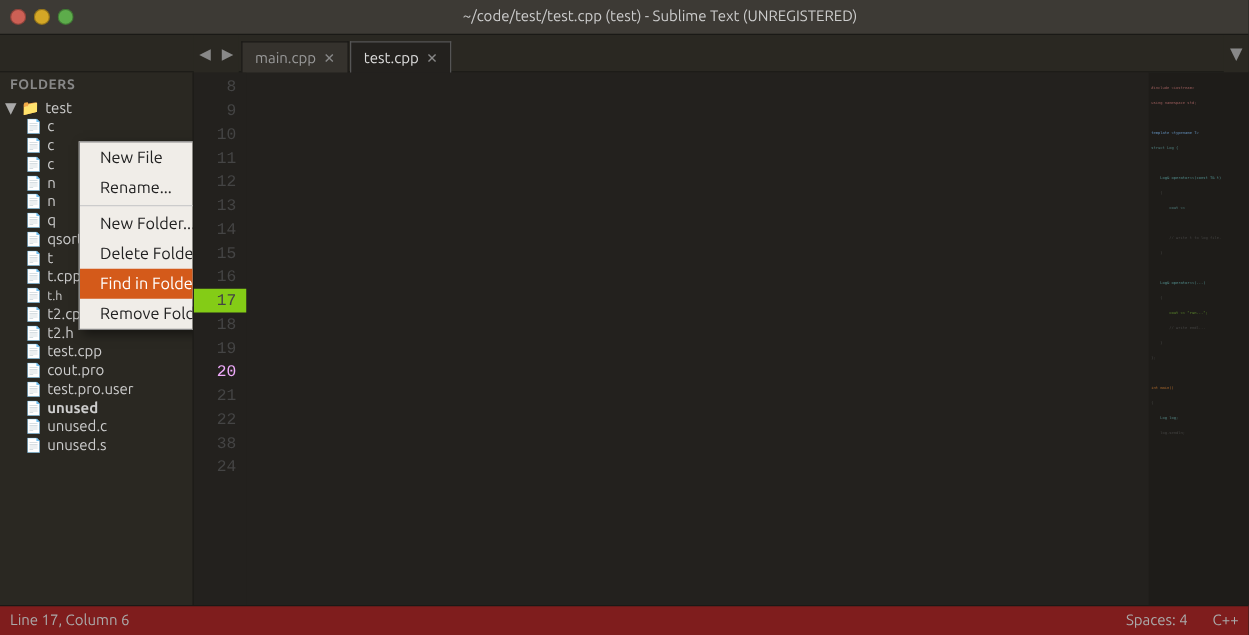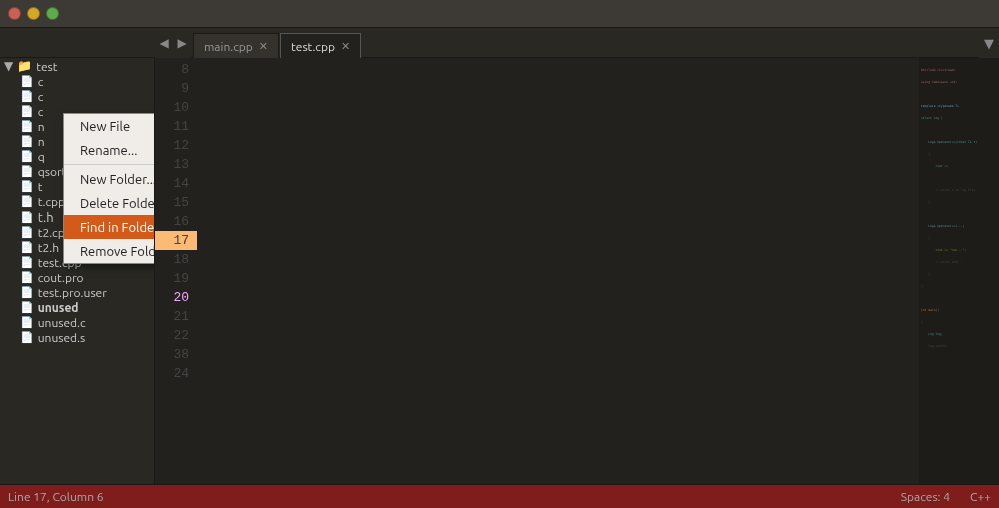--- a/index.html
+++ b/index.html
@@ -213,20 +213,21 @@
       cursor: pointer;
     }
   </style>
 </head>
 <body>
 
 <div id="titlebar">
   <span class="window-btn btn-close"></span>
   <span class="window-btn btn-min"></span>
   <span class="window-btn btn-max"></span>
+  <span id="titlebar-text">~/code/test/test.cpp (test) - Sublime Text (UNREGISTERED)</span>
 </div>
 
 <div style="position:relative; height:30px; background:#2a2822; border-bottom:1px solid #1a1916;">
   <div class="nav-arrows">
     <div class="nav-arrow">◀</div>
     <div class="nav-arrow">▶</div>
   </div>
   <div style="position:absolute; left:193px; top:0; display:flex; align-items:flex-end; height:30px;">
     <div class="tab" style="background:#35322d; color:#999; border:1px solid #1a1916; border-bottom:none; height:26px; display:flex; align-items:center; padding:0 10px; gap:6px; margin-right:1px; top:1px; position:relative;">
       <span>main.cpp</span>
@@ -236,20 +237,21 @@
       <span>test.cpp</span>
       <span class="tab-close">✕</span>
     </div>
   </div>
   <div style="position:absolute; right:0; top:0; height:30px; width:20px; display:flex; align-items:center; justify-content:center; color:#888; background:#2a2822;">▼</div>
 </div>
 
 <div id="main">
 
   <div id="sidebar">
+    <div id="sidebar-header">FOLDERS</div>
 
     <div class="sidebar-item root-folder">
       <span style="color:#aaa; font-size:12px;">▼</span>
       <span style="color:#d4a726; font-size:12px;">📁</span>
       <span style="color:#ccc; font-size:12px;">test</span>
     </div>
 
     <div class="sidebar-item" style="padding-left:20px;">
       <span style="color:#888; font-size:11px;">📄</span>
       <span style="font-size:12px; color:#ccc;">c</span>
@@ -281,21 +283,21 @@
     <div class="sidebar-item" style="padding-left:20px;">
       <span style="color:#888; font-size:11px;">📄</span>
       <span style="font-size:12px; color:#ccc;">t</span>
     </div>
     <div class="sidebar-item" style="padding-left:20px;">
       <span style="color:#888; font-size:11px;">📄</span>
       <span style="font-size:12px; color:#ccc;">t.cpp</span>
     </div>
     <div class="sidebar-item" style="padding-left:20px;">
       <span style="color:#888; font-size:11px;">📄</span>
-      <span style="font-size:13px; color:#ccc;">t.h</span>
+      <span style="font-size:10px; color:#ccc;">t.h</span>
     </div>
     <div class="sidebar-item" style="padding-left:20px;">
       <span style="color:#888; font-size:11px;">📄</span>
       <span style="font-size:12px; color:#ccc;">t2.cpp</span>
     </div>
     <div class="sidebar-item" style="padding-left:20px;">
       <span style="color:#888; font-size:11px;">📄</span>
       <span style="font-size:12px; color:#ccc;">t2.h</span>
     </div>
     <div class="sidebar-item" style="padding-left:20px;">
@@ -357,21 +359,21 @@
       <div style="line-height:19px; color:#444;"> </div>
       <div style="line-height:19px; color:#444;">8</div>
       <div style="line-height:19px; color:#444;">9</div>
       <div style="line-height:19px; color:#444;">10</div>
       <div style="line-height:19px; color:#444;">11</div>
       <div style="line-height:19px; color:#444;">12</div>
       <div style="line-height:19px; color:#444;">13</div>
       <div style="line-height:19px; color:#444;">14</div>
       <div style="line-height:19px; color:#444;">15</div>
       <div style="line-height:19px; color:#444;">16</div>
-      <div style="line-height:19px; color:#444; background:#fdba74; padding-right:8px; margin-right:-8px;">17</div>
+      <div style="line-height:19px; color:#444; background:#84cc16; padding-right:8px; margin-right:-8px;">17</div>
       <div style="line-height:19px; color:#444;">18</div>
       <div style="line-height:19px; color:#444;">19</div>
       <div style="line-height:19px; color:#f0abfc;">20</div>
       <div style="line-height:19px; color:#444;">21</div>
       <div style="line-height:19px; color:#444;">22</div>
       <div style="line-height:19px; color:#444;">38</div>
       <div style="line-height:19px; color:#444;">24</div>
     </div>
     <div id="code-area">
       

